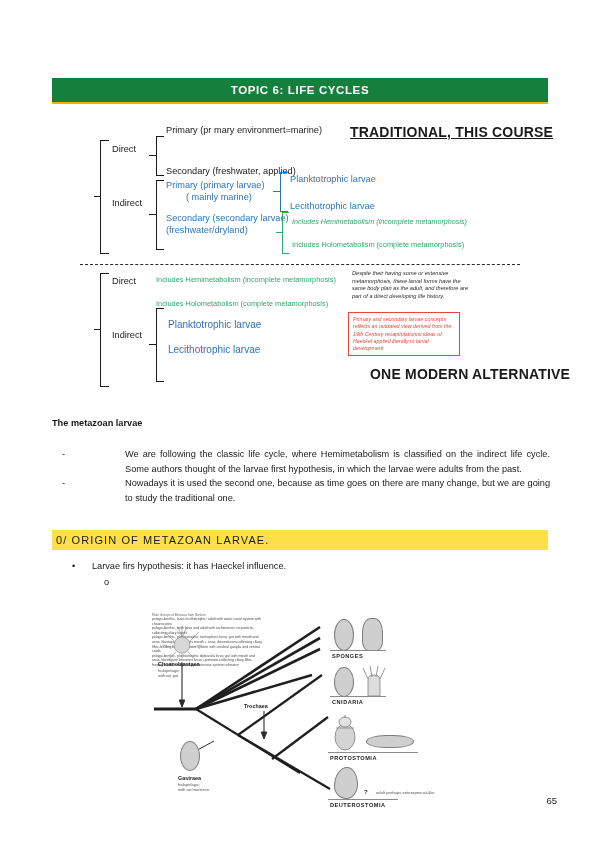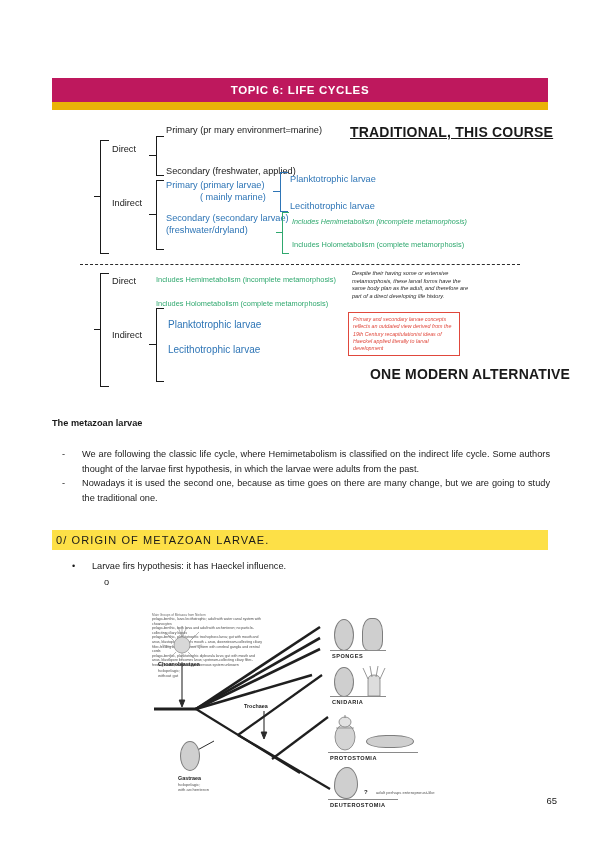--- a/index.html
+++ b/index.html
@@ -21,22 +21,22 @@
     background: #ffffff;
   }
 
   
   .topic-banner {
     position: absolute;
     left: 52px;
     top: 78px;
     width: 496px;
     height: 24px;
-    background: #be185d;
-    border-bottom: 8px solid #eab308;
+    background: #15803d;
+    border-bottom: 2px solid #eab308;
     display: flex;
     align-items: center;
     justify-content: center;
     color: #ffffff;
     font-weight: bold;
     font-size: 11.5px;
     letter-spacing: 0.6px;
   }
 
   
@@ -126,21 +126,21 @@
     font-size: 9.2px;
     line-height: 14.5px;
     color: #1a1a1a;
     text-align: justify;
   }
   .dash-item .mk {
     position: absolute;
     left: -20px;
     top: 0;
   }
-  .dash-item .tx { display: block; }
+  .dash-item .tx { display: block; margin-left: 43px; }
 
   
   .section-head {
     position: absolute;
     left: 52px;
     width: 496px;
     height: 20px;
     background: #fde047;
     display: flex;
     align-items: center;
@@ -242,21 +242,21 @@
     <div class="brace" style="left:104px; top:18px; width:7px; height:38px;"></div>
     <div class="tick" style="left:97px; top:37px; width:8px;"></div>
 
     <div class="dg-label" style="left:114px; top:7px;text-align:center;">Primary (pr mary environmert=marine)</div>
     <div class="dg-label" style="left:114px; top:48px;">Secondary (freshwater, applied)</div>
 
     <div class="brace" style="left:104px; top:62px; width:7px; height:68px;"></div>
     <div class="tick" style="left:97px; top:96px; width:8px;"></div>
 
     <div class="dg-label dg-blue" style="left:114px; top:62px;">Primary (primary larvae)</div>
-    <div class="dg-label dg-blue" style="left:124px; top:74px;padding-left:24px;">( mainly marine)</div>
+    <div class="dg-label dg-blue" style="left:110px; top:74px;padding-left:24px;">( mainly marine)</div>
 
     <div class="dg-label dg-blue" style="left:114px; top:95px;">Secondary (secondary larvae)</div>
     <div class="dg-label dg-blue" style="left:114px; top:107px;">(freshwater/dryland)</div>
 
     <div class="brace blue" style="left:228px; top:54px; width:7px; height:38px;"></div>
     <div class="tick blue" style="left:221px; top:73px; width:8px;"></div>
 
     <div class="dg-label dg-blue" style="left:238px; top:56px;">Planktotrophic larvae</div>
     <div class="dg-label dg-blue" style="left:238px; top:83px;">Lecithotrophic larvae</div>
 

